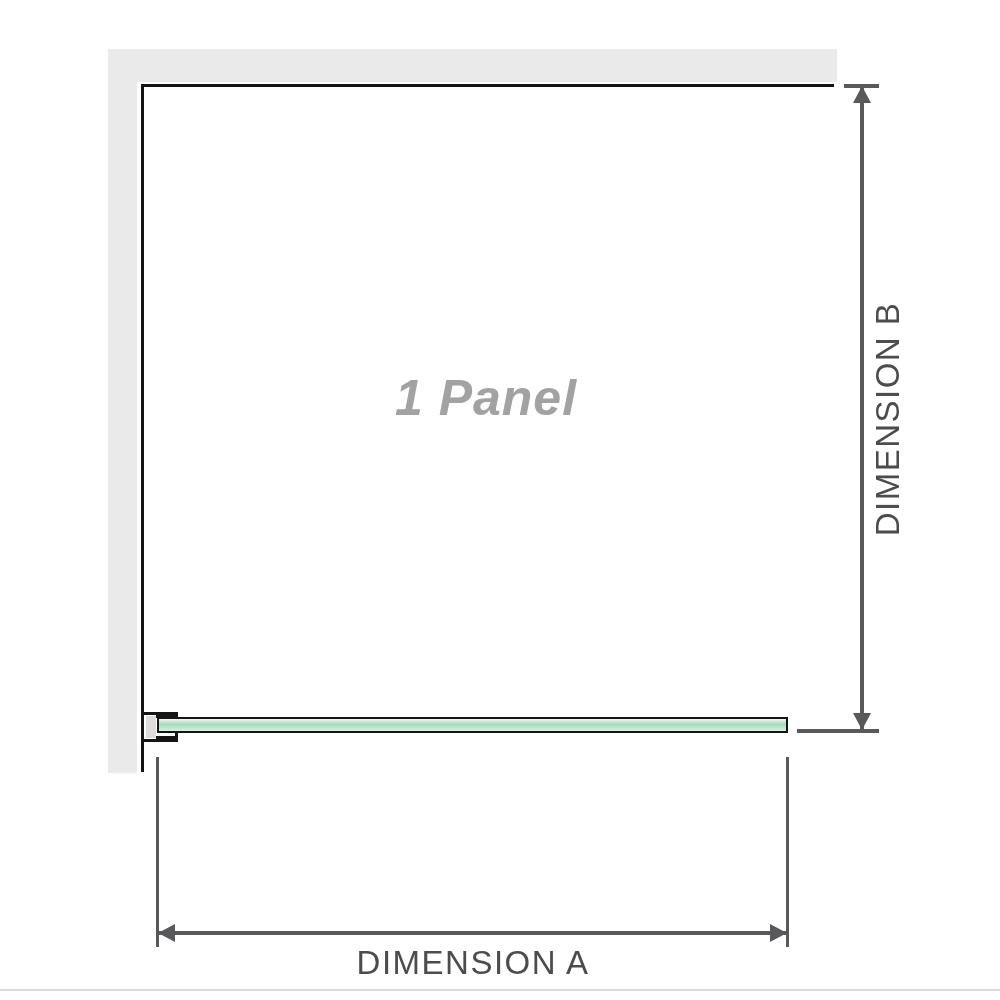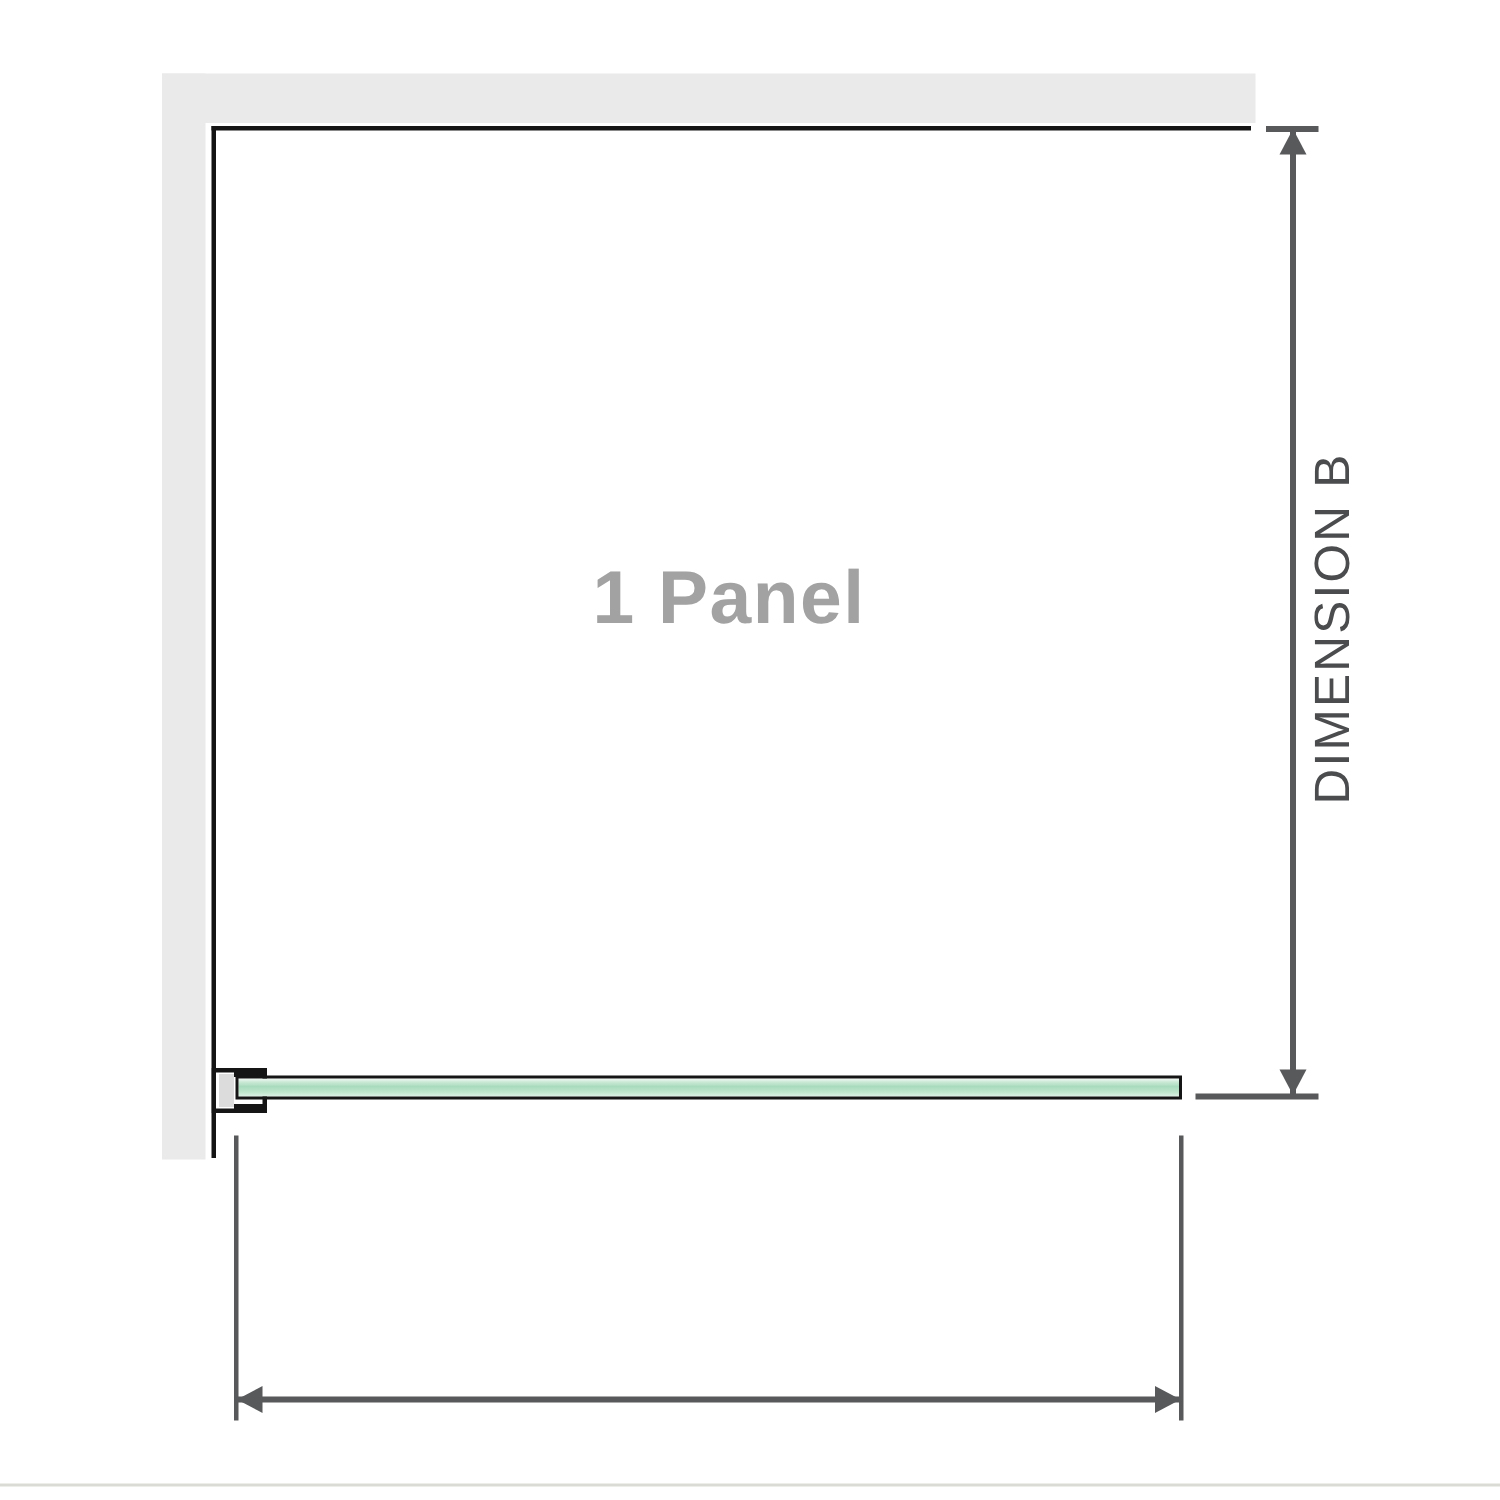--- a/index.html
+++ b/index.html
@@ -20,21 +20,21 @@
   
   .wall-top    { left: 108px; top: 49px;  width: 729px; height: 33px;  background: #eaeaea; z-index: 1; }
   .wall-left   { left: 108px; top: 49px;  width: 29px;  height: 724px; background: #eaeaea; z-index: 1; }
   .edge-top    { left: 141px; top: 84px;  width: 693px; height: 3px;   background: #141414; z-index: 2; }
   .edge-left   { left: 141px; top: 84px;  width: 3px;   height: 688px; background: #141414; z-index: 2; }
 
   
   .panel-label {
     left: 286px; top: 368px; width: 400px; height: 60px;
     text-align: center; line-height: 60px;
-    font-size: 50px; font-weight: 600;
+    font-size: 50px; font-style: italic; font-weight: 600;
     color: #a2a2a2; letter-spacing: 1px; z-index: 3;
   }
 
   
   .glass-panel {
     left: 157px; top: 717px; width: 631px; height: 16px;
     box-sizing: border-box;
     border: 2px solid #151515;
     background: linear-gradient(180deg,
       #f4faf6 0%, #cdead8 18%, #a8dbbd 45%, #bfe6cd 75%, #dcf2e5 100%);
@@ -121,16 +121,17 @@
   <div class="abs dimb-line"></div>
   <div class="abs arrow-up"></div>
   <div class="abs arrow-down"></div>
   <div class="abs dimb-label">DIMENSION B</div>
 
   <div class="abs dima-tick-left"></div>
   <div class="abs dima-tick-right"></div>
   <div class="abs dima-line"></div>
   <div class="abs arrow-left"></div>
   <div class="abs arrow-right"></div>
+  <div class="abs dima-label">DIMENSION A</div>
 
   <div class="abs divider"></div>
 
 </div>
 
 </body></html>

